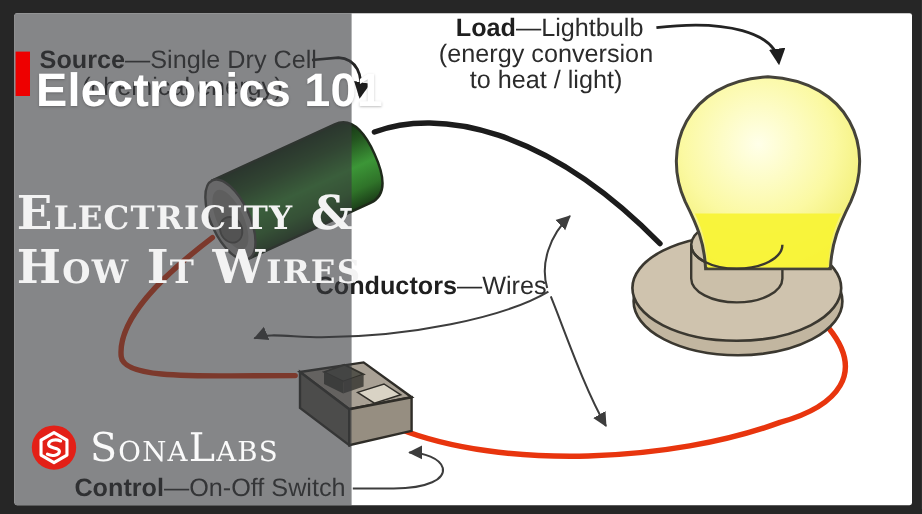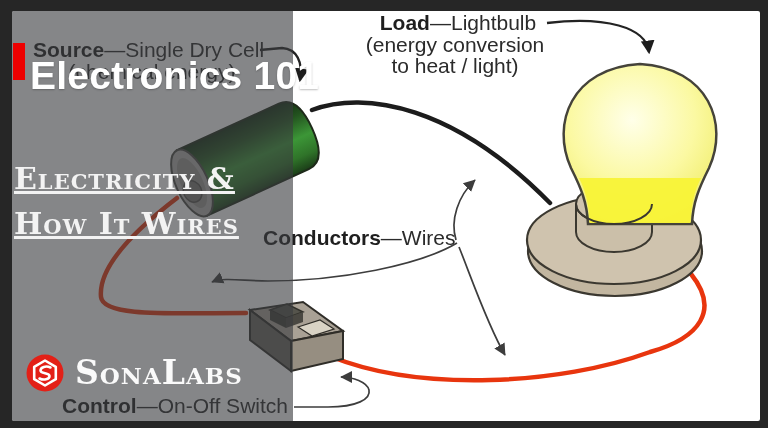--- a/index.html
+++ b/index.html
@@ -7,25 +7,25 @@
          font-family:"Liberation Sans",sans-serif;}
   .content{position:absolute;left:12px;top:11px;width:748px;height:410px;
            background:#ffffff;overflow:hidden;border-radius:2px;}
   .diagram-svg{position:absolute;left:0;top:0;width:748px;height:410px;}
   .overlay{position:absolute;left:0;top:0;width:281px;height:410px;
            background:rgba(58,60,63,0.62);}
   .accent-bar{position:absolute;left:1px;top:32px;width:12px;height:37px;background:#ee0000;}
   .kicker{position:absolute;left:18px;top:43px;font-size:39px;font-weight:700;color:#ffffff;
           letter-spacing:0.2px;text-shadow:0 1px 2px rgba(0,0,0,0.25);white-space:nowrap;}
   .title{position:absolute;left:2px;top:145px;font-family:"DejaVu Serif","Liberation Serif",serif;
-         font-weight:700;font-variant:small-caps;font-size:30px;line-height:45px;
-         color:#f3f3f3;letter-spacing:1px;white-space:nowrap;text-decoration:underline;}
+         font-weight:700;font-variant:small-caps;font-size:39px;line-height:45px;
+         color:#f3f3f3;letter-spacing:1px;white-space:nowrap;}
   .logo-row{position:absolute;left:14px;top:342px;display:flex;align-items:center;gap:11px;}
   .logo-badge{width:38px;height:38px;flex:0 0 38px;}
-  .logo-text{font-family:"DejaVu Serif","Liberation Serif",serif;font-weight:700;
+  .logo-text{font-family:"DejaVu Serif","Liberation Serif",serif;font-weight:400;
              font-variant:small-caps;font-size:33px;color:#fafafa;letter-spacing:1px;
              white-space:nowrap;}
   .lbl{font-family:"Liberation Sans",sans-serif;font-size:21px;fill:#2b2b2b;}
   .lbl-b{font-weight:700;fill:#1f1f1f;}
 </style>
 </head>
 <body>
 
 <div class="stage">
   <div class="content">

